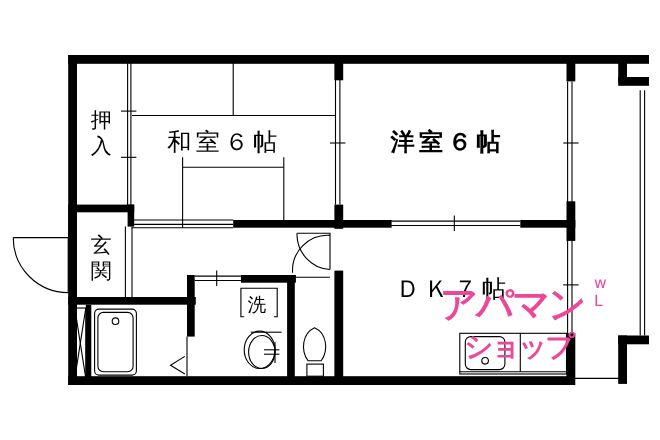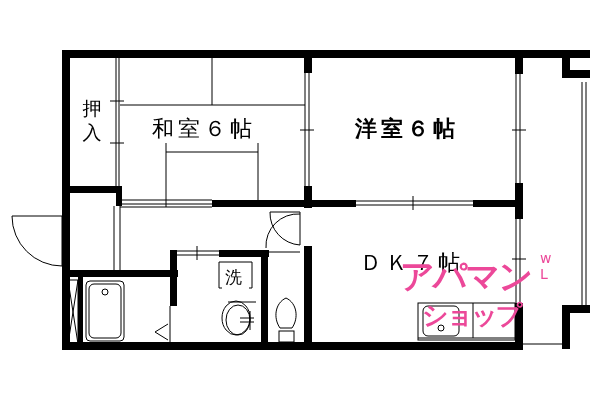--- a/index.html
+++ b/index.html
@@ -158,19 +158,20 @@
   <div class="wall" style="left:170px;top:250px;width:7px;height:56px;"></div>
   <div class="wall" style="left:219px;top:250px;width:50px;height:7px;"></div>
   <div class="wall" style="left:261px;top:250px;width:7px;height:95px;"></div>
   <div class="wall" style="left:78px;top:277px;width:5px;height:66px;"></div>
   <div class="wall" style="left:62px;top:193px;width:8px;height:23px;"></div>
 
   <div class="label room-label" style="left:152px;top:114px;">和室６帖</div>
   <div class="label room-label" style="left:355px;top:114px;font-weight:bold;">洋室６帖</div>
   <div class="label room-label" style="left:360px;top:248px;">ＤＫ７帖</div>
   <div class="label vlabel" style="left:80px;top:98px;">押入</div>
+  <div class="label vlabel" style="left:80px;top:212px;">玄関</div>
   <div class="label" style="left:225px;top:266px;font-size:17px;">洗</div>
 
   <div class="wm" style="left:400px;top:254px;font-size:34px;letter-spacing:-2px;">アパマン</div>
   <div class="wm" style="left:422px;top:298px;font-size:26px;letter-spacing:-2px;">ショップ</div>
   <div class="wm" style="left:540px;top:250px;font-size:14px;font-weight:normal;">w</div>
   <div class="wm" style="left:540px;top:266px;font-size:14px;font-weight:normal;">L</div>
 </div>
 
 </body></html>

